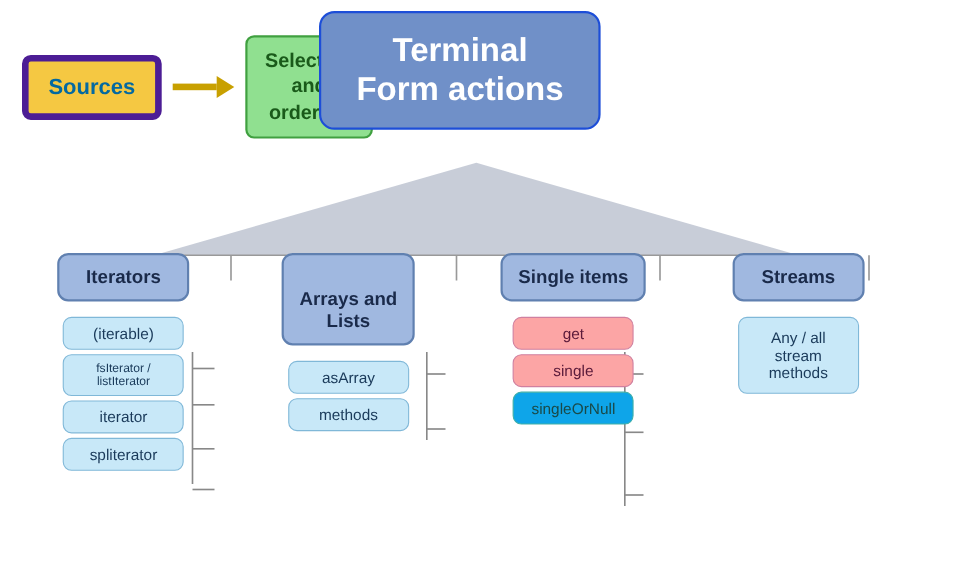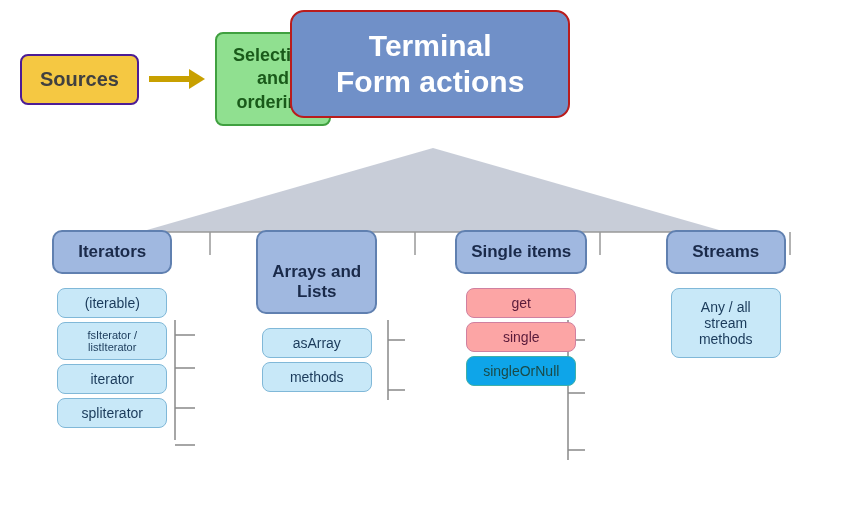--- a/index.html
+++ b/index.html
@@ -17,25 +17,25 @@
       display: flex;
       align-items: center;
       justify-content: flex-start;
       padding: 18px 0 0 20px;
       position: relative;
       height: 140px;
     }
 
     .sources-box {
       background: #f5c842;
-      border: 2px solid #4c1d95;
+      border: 6px solid #4c1d95;
       border-radius: 8px;
       padding: 12px 18px;
       font-size: 20px;
-      color: #404040;
+      color: #0369a1;
       font-weight: bold;
       white-space: nowrap;
     }
 
     .arrow {
       display: flex;
       align-items: center;
       margin: 0 10px;
     }
 
@@ -74,23 +74,23 @@
       padding: 10px 16px;
       font-size: 18px;
       color: #1a5a1a;
       font-weight: bold;
       text-align: center;
       line-height: 1.3;
     }
 
     .terminal-box {
       background: #7090c8;
-      border: 2px solid #b91c1c;
+      border: 2px solid #1d4ed8;
       border-radius: 14px;
-      padding: 16px 44px;
+      padding: 16px 32px;
       font-size: 30px;
       color: #fff;
       font-weight: bold;
       text-align: center;
       line-height: 1.2;
       position: absolute;
       left: 290px;
       top: 10px;
     }
 

